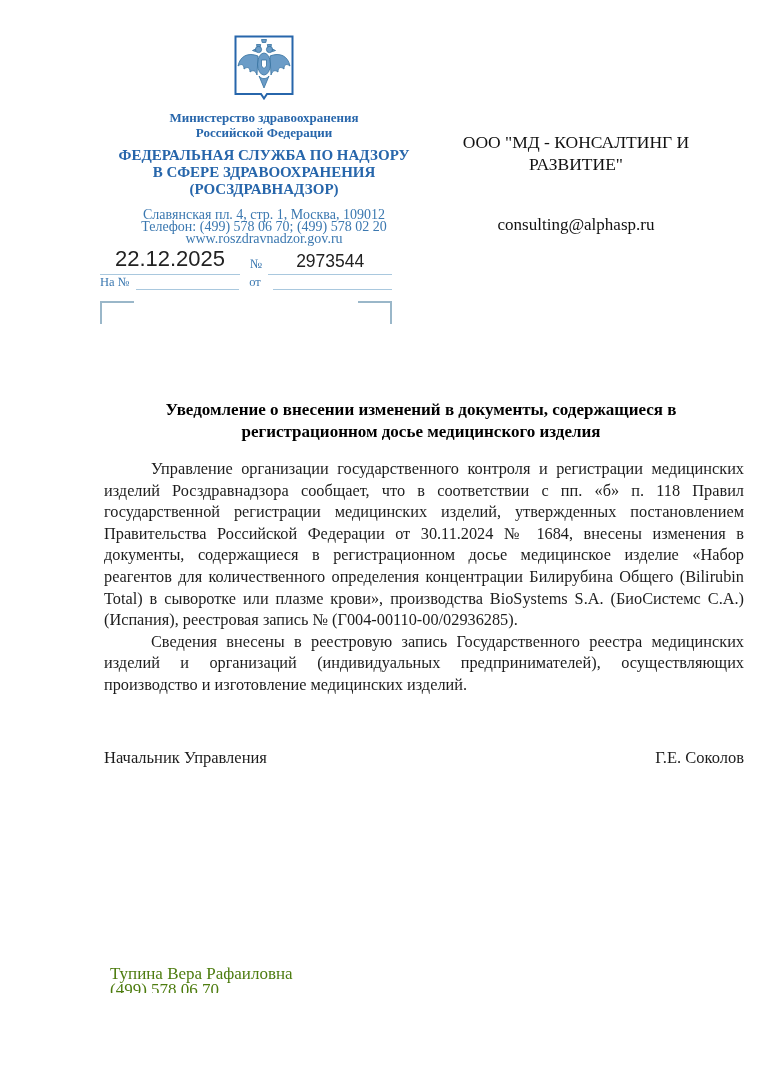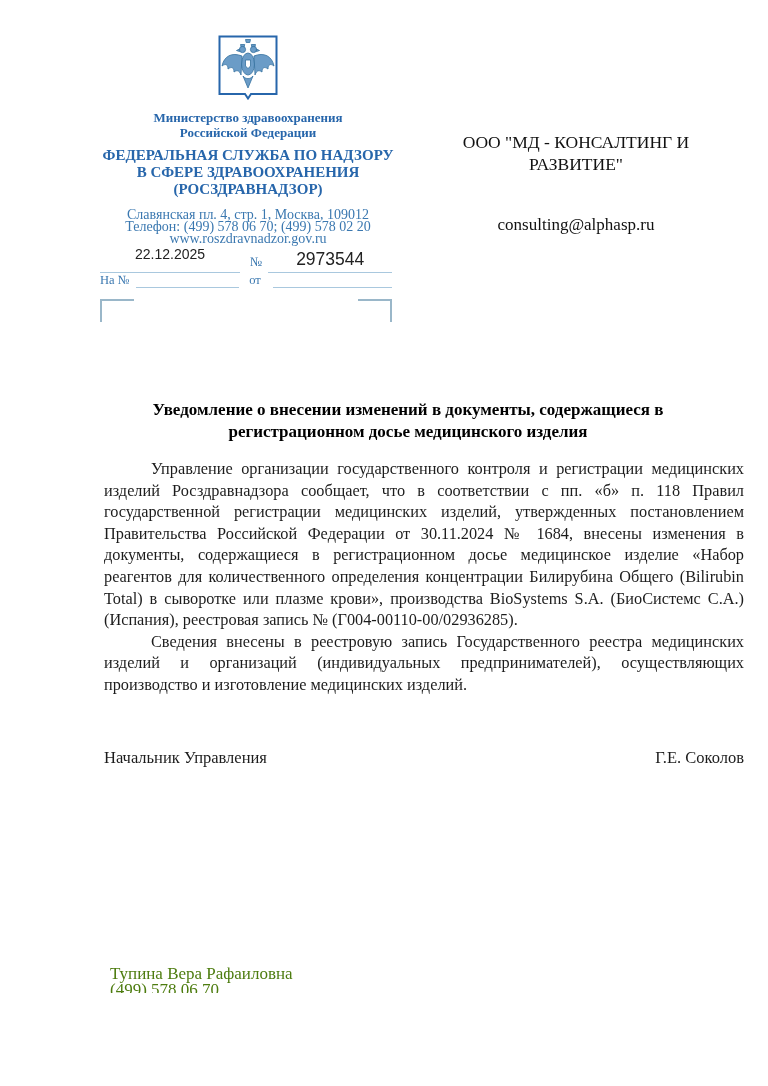--- a/index.html
+++ b/index.html
@@ -3,48 +3,48 @@
 <meta charset="utf-8">
 <style>
   html,body { margin:0; padding:0; background:#e8e8e8; }
   .page {
     position:relative; width:768px; height:1086px; margin:0 auto;
     background:#ffffff; overflow:hidden;
     font-family:"Liberation Serif", serif; color:#1c1c1c;
   }
 
   
-  .letterhead { position:absolute; left:96px; top:34px; width:304px; text-align:center; }
+  .letterhead { position:absolute; left:112px; top:34px; width:304px; text-align:center; }
   .emblem { display:block; margin:0 auto 6px auto; }
   .ministry { color:#2766ab; font-weight:bold; font-size:13px; line-height:15px; }
   .service  { color:#2766ab; font-weight:bold; font-size:15px; line-height:17px; margin-top:7px; }
   .contacts { color:#3b78b0; font-size:14px; line-height:12px; margin-top:11px; }
 
   
   .ref { position:absolute; left:100px; top:246px; width:292px; }
   .ref-row1 { display:flex; align-items:flex-end; font-family:"Liberation Sans", sans-serif; }
   .cell { border-bottom:1px solid #a9c8de; text-align:center; }
-  .date-cell { width:140px; font-size:14px; color:#222; padding-bottom:10px; }
+  .date-cell { width:140px; font-size:22px; color:#222; padding-bottom:2px; }
   .num-cell  { flex:1; font-size:17.5px; color:#222; padding-bottom:2px; }
   .no-sign { font-family:"Liberation Serif", serif; color:#3b78b0; font-size:13px; margin:0 6px 3px 10px; }
   .ref-row2 { display:flex; align-items:flex-end; color:#3b78b0; font-size:12.5px; }
   .ref-row2 .lbl { margin-right:6px; }
   .blank1 { flex:1; border-bottom:1px solid #a9c8de; height:14px; margin-right:10px; }
   .blank2 { flex:1.15; border-bottom:1px solid #a9c8de; height:14px; margin-left:6px; }
   .corners { display:flex; justify-content:space-between; margin-top:11px; }
   .corner-l { width:32px; height:21px; border-top:2px solid #9ab7c9; border-left:2px solid #9ab7c9; }
   .corner-r { width:32px; height:21px; border-top:2px solid #9ab7c9; border-right:2px solid #9ab7c9; }
 
   
   .recipient { position:absolute; left:422px; top:131px; width:308px; text-align:center;
                font-size:17.5px; line-height:22px; color:#111; }
   .recipient .email { margin-top:39px; font-size:17px; }
 
   
-  .subject { position:absolute; left:88px; top:399px; width:640px; text-align:center;
+  .subject { position:absolute; left:101px; top:399px; width:640px; text-align:center;
              font-weight:bold; font-size:17px; line-height:21.5px; color:#000; }
   .bodytext { position:absolute; left:104px; top:458px; width:640px;
               font-size:16.3px; line-height:21.6px; text-align:justify; }
   .bodytext p { margin:0; text-indent:47px; }
 
   
   .sig { position:absolute; left:104px; top:748px; width:640px;
          display:flex; justify-content:space-between; font-size:16.5px; }
 
   

